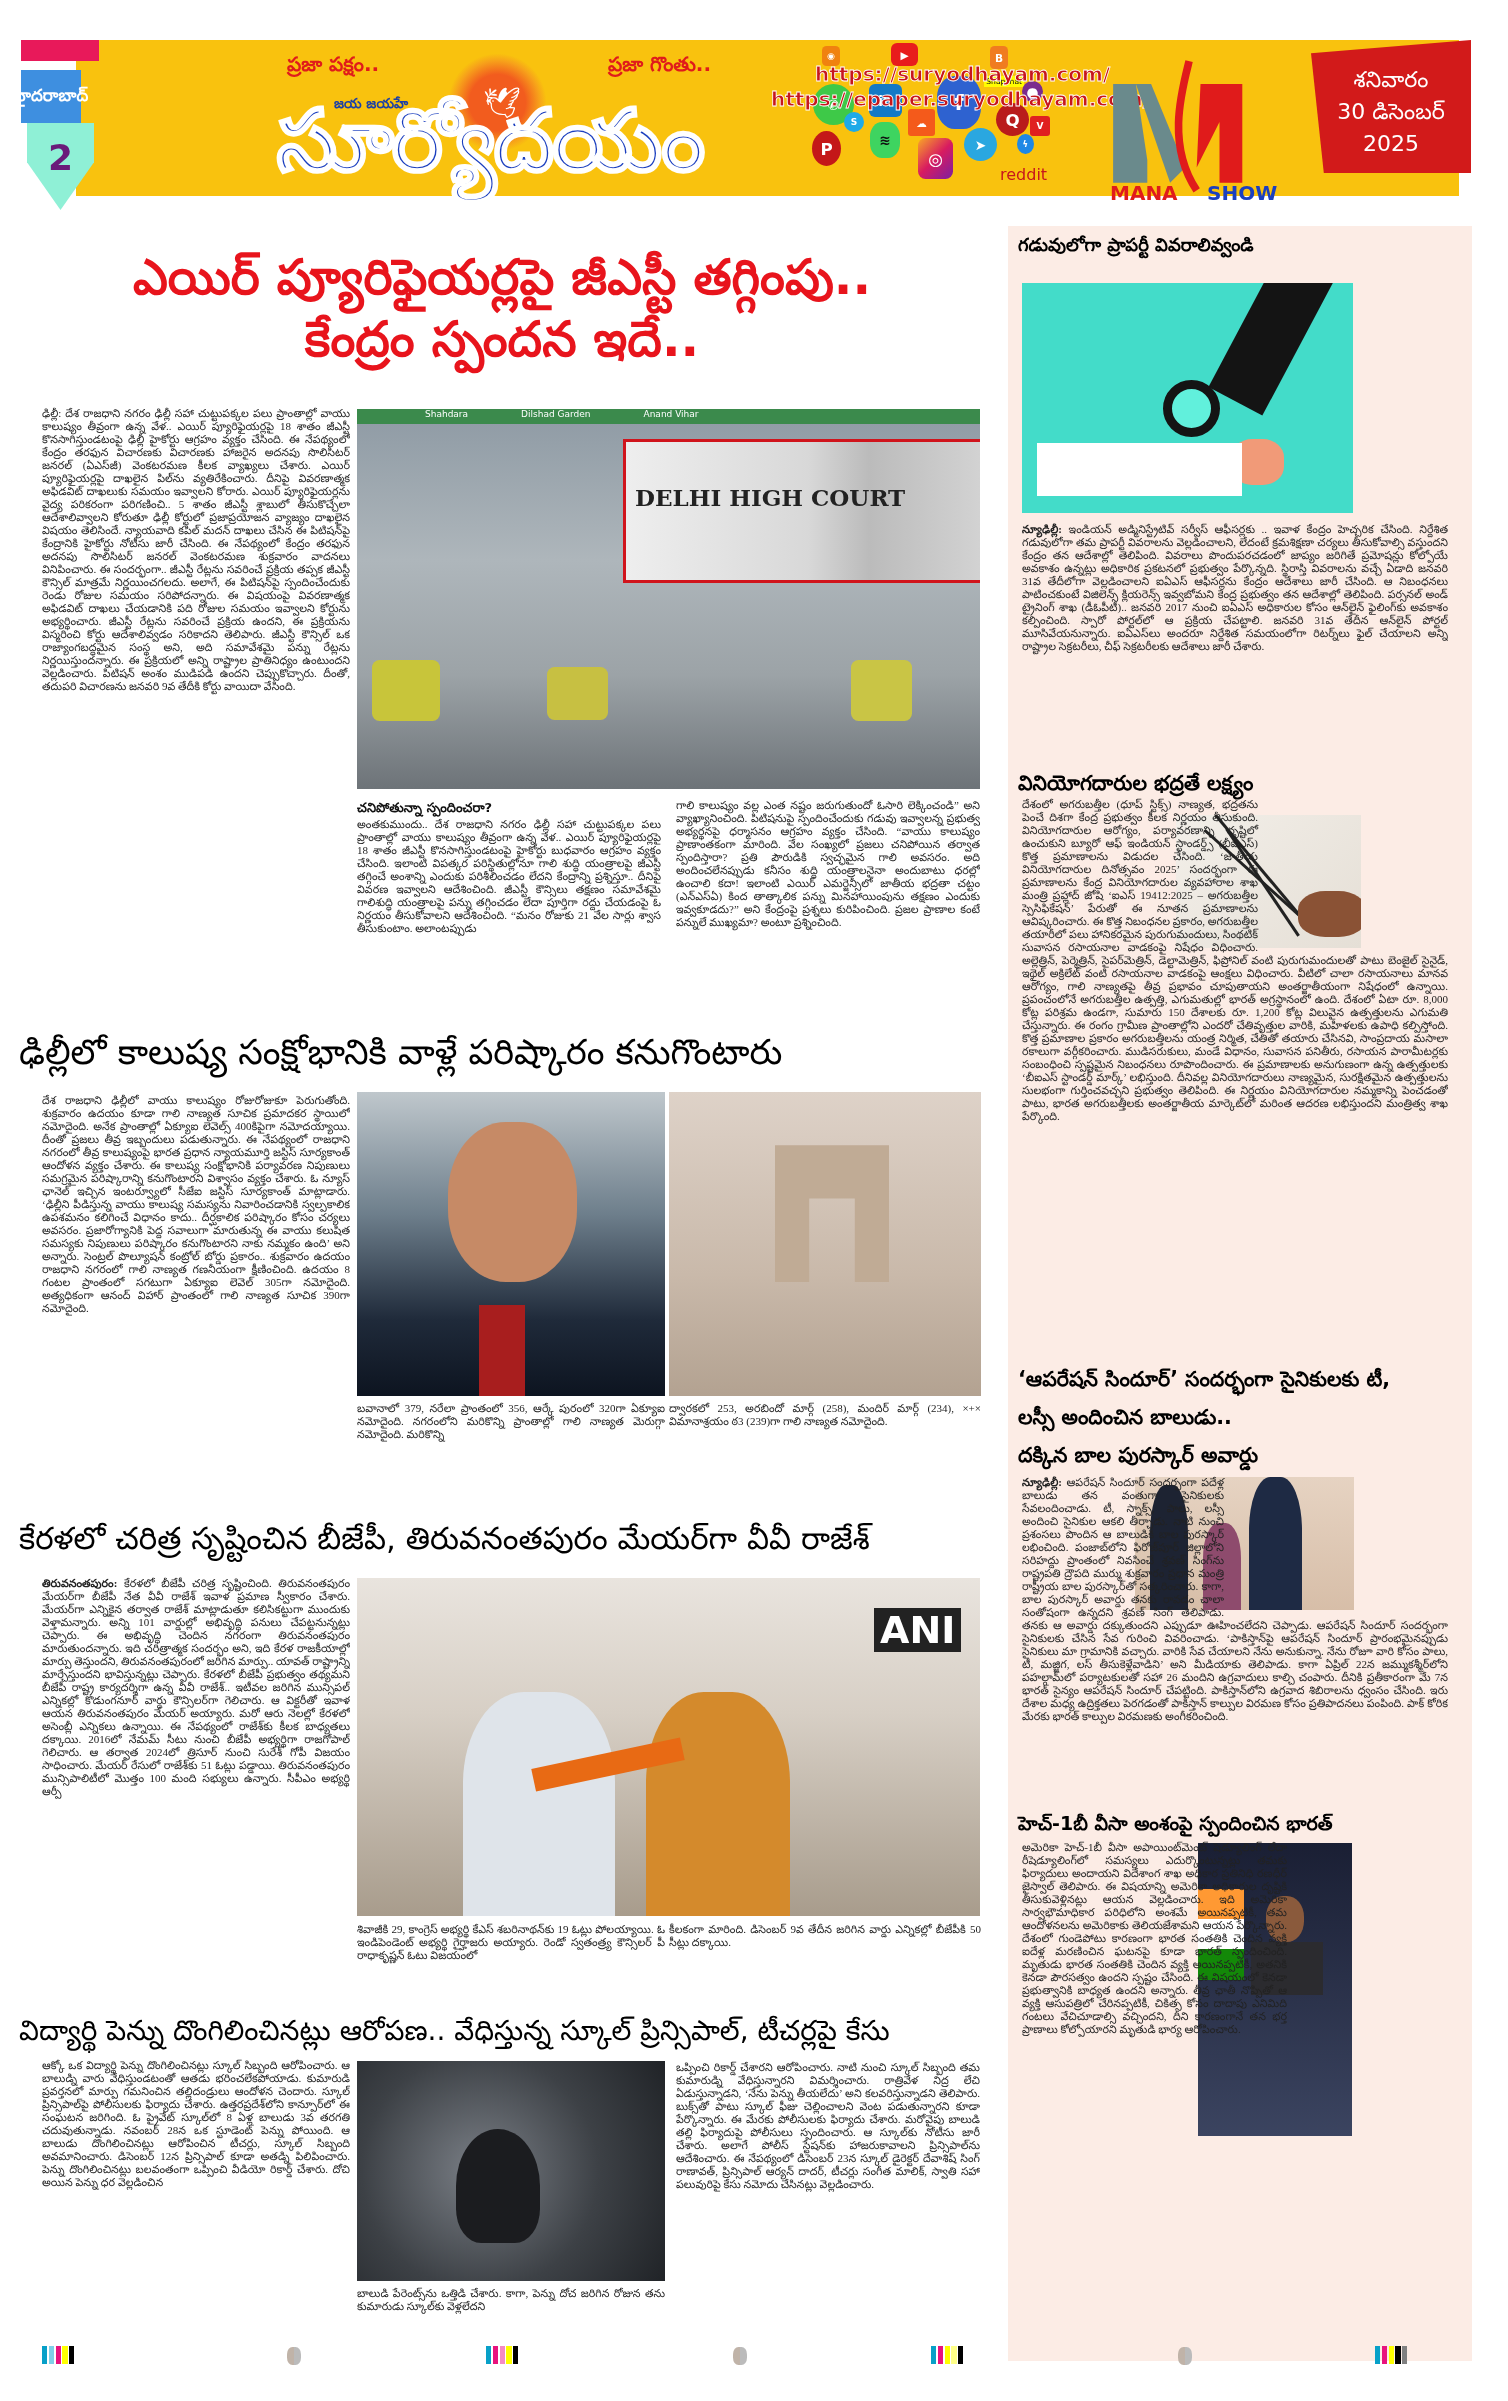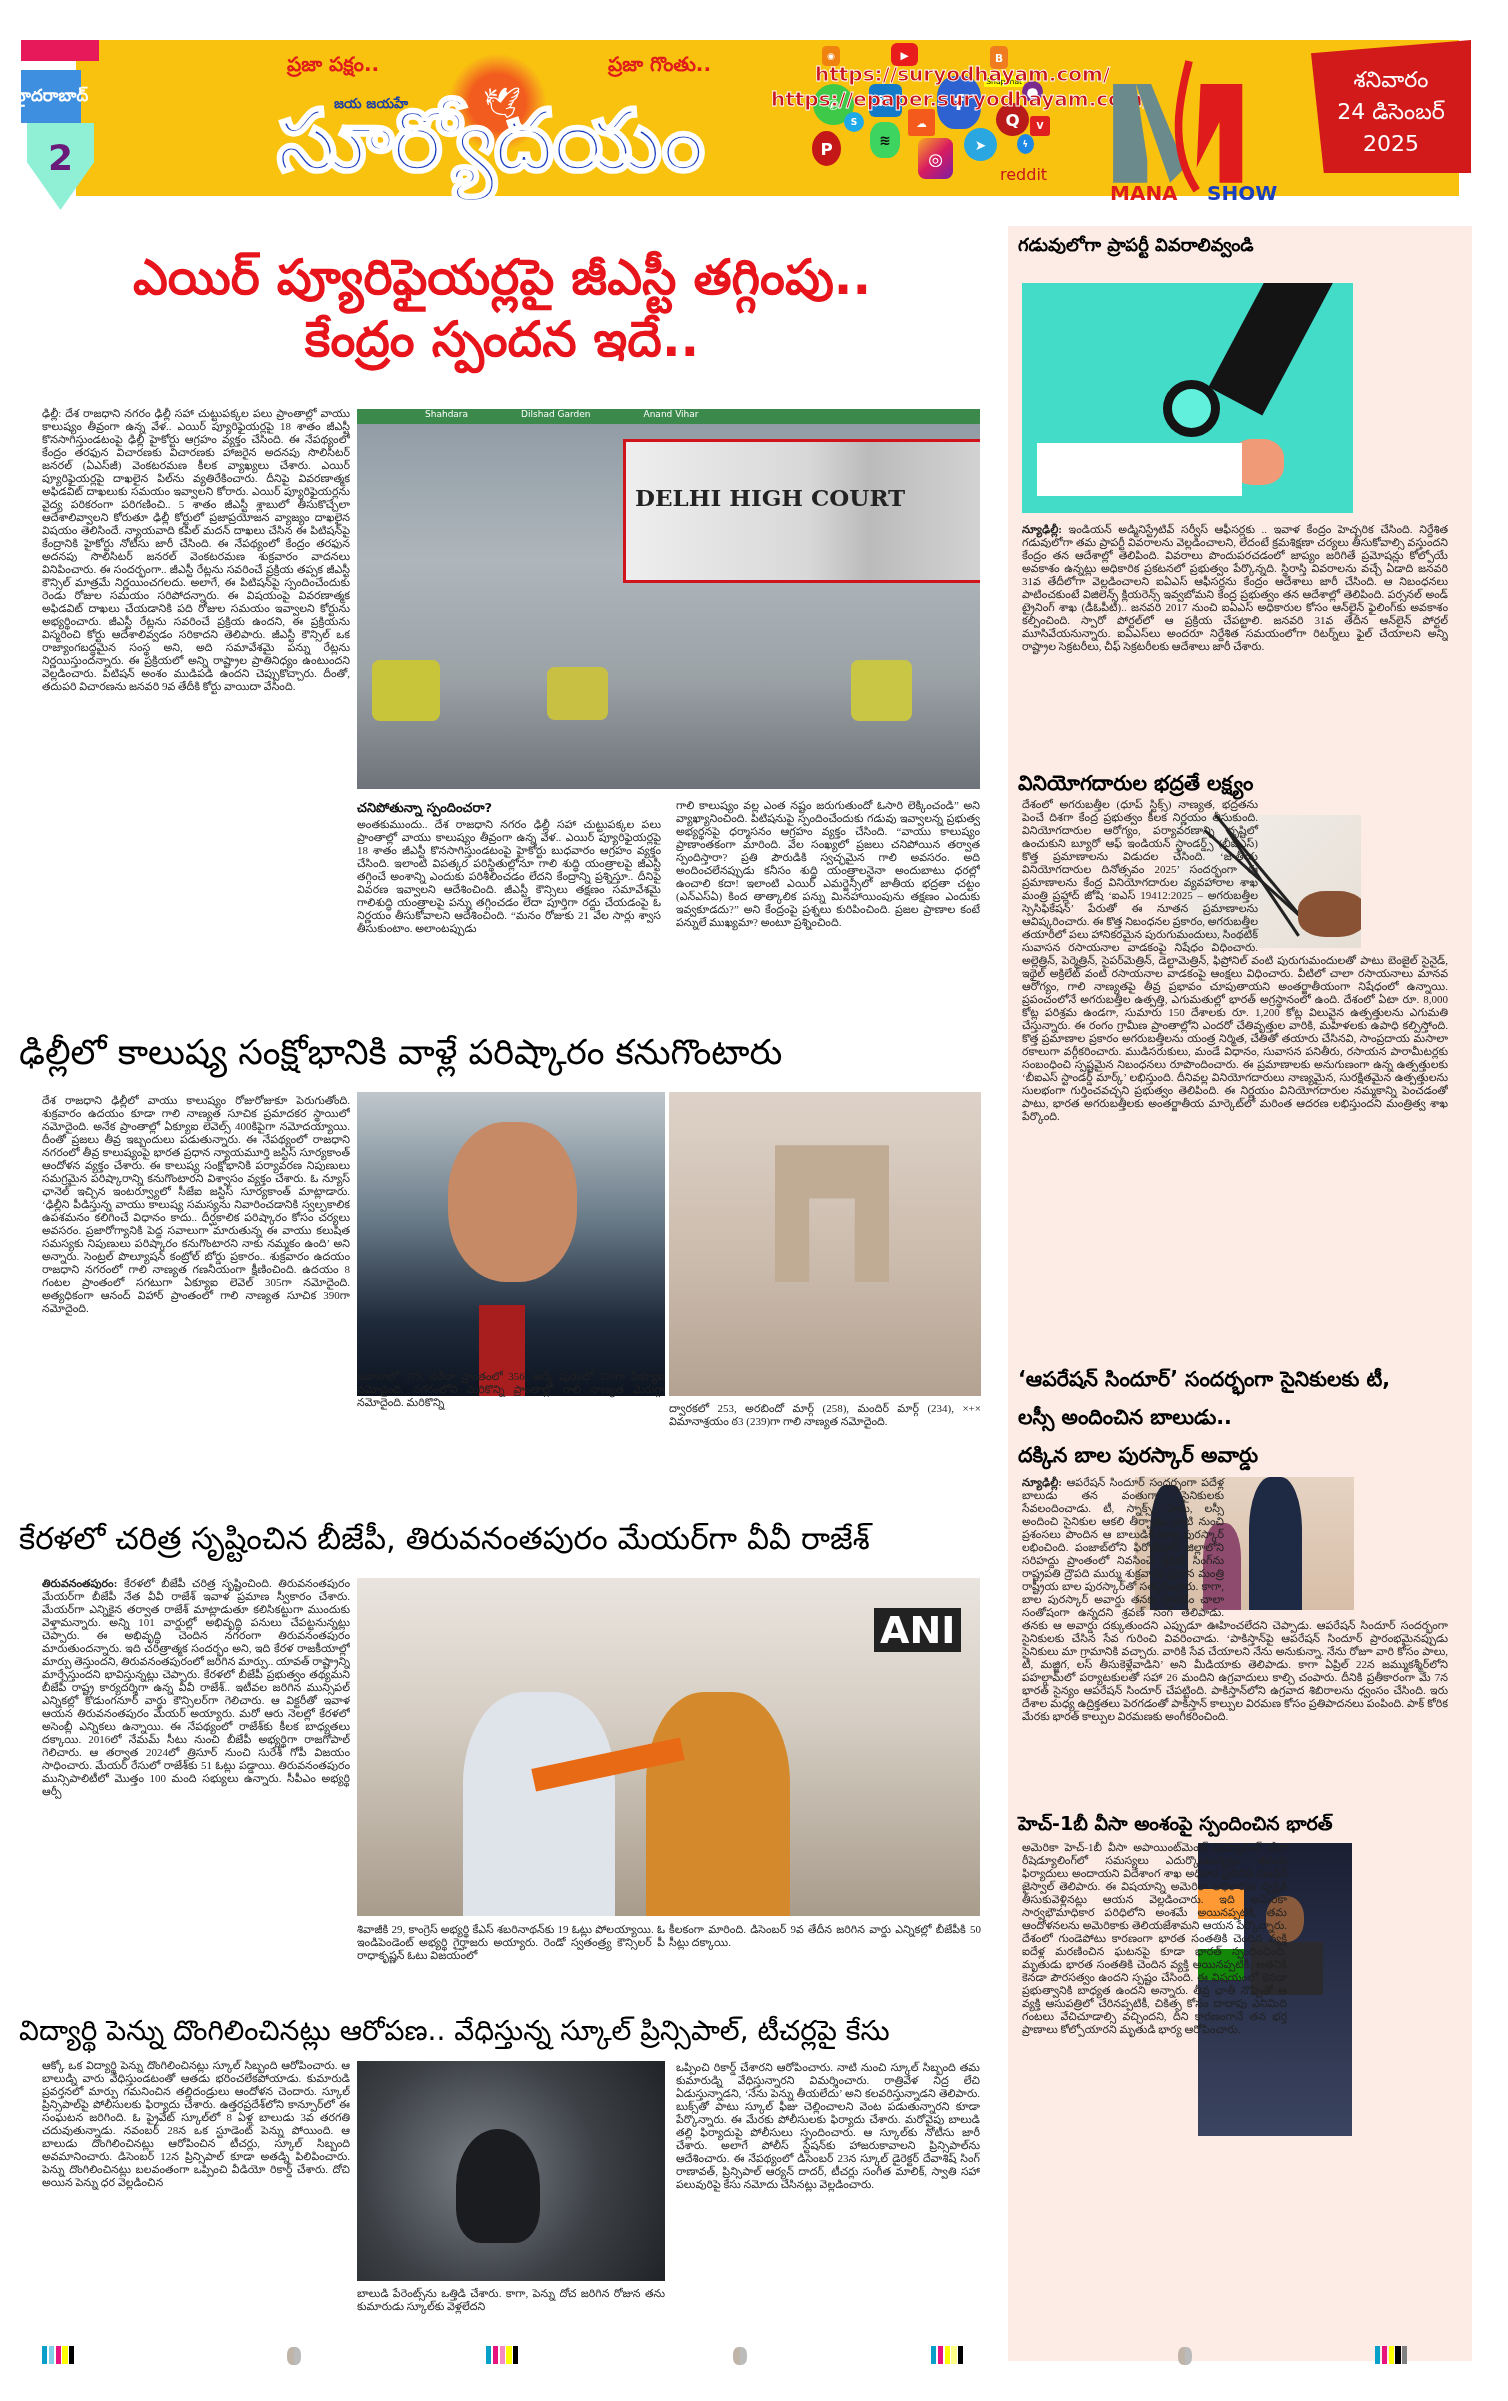--- a/index.html
+++ b/index.html
@@ -73,21 +73,21 @@
   <polygon points="0,50 30,50 45,150 45,180 0,180" fill="#6a8a8c"></polygon>
   <polygon points="30,50 50,50 95,160 75,180" fill="#6a8a8c"></polygon>
   <path d="M100,20 C90,60 70,130 110,190" stroke="#e01b1b" stroke-width="10" fill="none"></path>
   <polygon points="115,50 170,50 170,180 140,180 140,100 110,160" fill="#e01b1b"></polygon>
 </svg>
 <div class="abs" style="left:1110px;top:181px;font-size:20px;font-weight:bold;color:#e01b1b">MANA</div>
 <div class="abs" style="left:1207px;top:181px;font-size:20px;font-weight:bold;color:#1b3fbf">SHOW</div>
 
 <div class="abs datebox">
   <div>శనివారం</div>
-  <div>24 డిసెంబర్</div>
+  <div>30 డిసెంబర్</div>
   <div>2025</div>
 </div>
 
 <div class="abs hl-red" style="left:23px;top:247px;width:958px;font-size:49px;line-height:62px">
   <div>ఎయిర్ ప్యూరిఫైయర్లపై జీఎస్టీ తగ్గింపు..</div>
   <div>కేంద్రం స్పందన ఇదే..</div>
 </div>
 
 <div class="col body-text" style="left:42px;top:407px;width:308px;height:608px;overflow:hidden">ఢిల్లీ: దేశ రాజధాని నగరం ఢిల్లీ సహా చుట్టుపక్కల పలు ప్రాంతాల్లో వాయు కాలుష్యం తీవ్రంగా ఉన్న వేళ.. ఎయిర్ ప్యూరిఫైయర్లపై 18 శాతం జీఎస్టీ కొనసాగిస్తుండటంపై ఢిల్లీ హైకోర్టు ఆగ్రహం వ్యక్తం చేసింది. ఈ నేపథ్యంలో కేంద్రం తరఫున విచారణకు విచారణకు హాజరైన అదనపు సొలిసిటర్ జనరల్ (ఏఎస్‌జీ) వెంకటరమణ కీలక వ్యాఖ్యలు చేశారు. ఎయిర్ ప్యూరిఫైయర్లపై దాఖలైన పిల్‌ను వ్యతిరేకించారు. దీనిపై వివరణాత్మక అఫిడవిట్ దాఖలుకు సమయం ఇవ్వాలని కోరారు. ఎయిర్ ప్యూరిఫైయర్లను వైద్య పరికరంగా పరిగణించి.. 5 శాతం జీఎస్టీ శ్లాబులో తీసుకొచ్చేలా ఆదేశాలివ్వాలని కోరుతూ ఢిల్లీ కోర్టులో ప్రజాప్రయోజన వ్యాజ్యం దాఖలైన విషయం తెలిసిందే. న్యాయవాది కపిల్ మదన్ దాఖలు చేసిన ఈ పిటిషన్‌పై కేంద్రానికి హైకోర్టు నోటీసు జారీ చేసింది. ఈ నేపథ్యంలో కేంద్రం తరఫున అదనపు సొలిసిటర్ జనరల్ వెంకటరమణ శుక్రవారం వాదనలు వినిపించారు. ఈ సందర్భంగా.. జీఎస్టీ రేట్లను సవరించే ప్రక్రియ తప్పక జీఎస్టీ కౌన్సిల్ మాత్రమే నిర్ణయించగలదు. అలాగే, ఈ పిటిషన్‌పై స్పందించేందుకు రెండు రోజుల సమయం సరిపోదన్నారు. ఈ విషయంపై వివరణాత్మక అఫిడవిట్ దాఖలు చేయడానికి పది రోజుల సమయం ఇవ్వాలని కోర్టును అభ్యర్థించారు. జీఎస్టీ రేట్లను సవరించే ప్రక్రియ ఉందని, ఈ ప్రక్రియను విస్మరించి కోర్టు ఆదేశాలివ్వడం సరికాదని తెలిపారు. జీఎస్టీ కౌన్సిల్ ఒక రాజ్యాంగబద్ధమైన సంస్థ అని, అది సమావేశమై పన్ను రేట్లను నిర్ణయిస్తుందన్నారు. ఈ ప్రక్రియలో అన్ని రాష్ట్రాల ప్రాతినిధ్యం ఉంటుందని వెల్లడించారు. పిటిషన్ అంశం ముడిపడి ఉందని చెప్పుకొచ్చారు. దీంతో, తదుపరి విచారణను జనవరి 9వ తేదీకి కోర్టు వాయిదా వేసింది.</div>
 
@@ -115,21 +115,21 @@
 <div class="col body-text" style="left:42px;top:1094px;width:308px;height:410px;overflow:hidden">దేశ రాజధాని ఢిల్లీలో వాయు కాలుష్యం రోజురోజుకూ పెరుగుతోంది. శుక్రవారం ఉదయం కూడా గాలి నాణ్యత సూచిక ప్రమాదకర స్థాయిలో నమోదైంది. అనేక ప్రాంతాల్లో ఏక్యూఐ లెవెల్స్ 400కిపైగా నమోదయ్యాయి. దీంతో ప్రజలు తీవ్ర ఇబ్బందులు పడుతున్నారు. ఈ నేపథ్యంలో రాజధాని నగరంలో తీవ్ర కాలుష్యంపై భారత ప్రధాన న్యాయమూర్తి జస్టిస్ సూర్యకాంత్ ఆందోళన వ్యక్తం చేశారు. ఈ కాలుష్య సంక్షోభానికి పర్యావరణ నిపుణులు సమగ్రమైన పరిష్కారాన్ని కనుగొంటారని విశ్వాసం వ్యక్తం చేశారు. ఓ న్యూస్ ఛానెల్ ఇచ్చిన ఇంటర్వ్యూలో సీజేఐ జస్టిస్ సూర్యకాంత్ మాట్లాడారు. ‘ఢిల్లీని పీడిస్తున్న వాయు కాలుష్య సమస్యను నివారించడానికి స్వల్పకాలిక ఉపశమనం కలిగించే విధానం కాదు.. దీర్ఘకాలిక పరిష్కారం కోసం చర్యలు అవసరం. ప్రజారోగ్యానికి పెద్ద సవాలుగా మారుతున్న ఈ వాయు కలుషిత సమస్యకు నిపుణులు పరిష్కారం కనుగొంటారని నాకు నమ్మకం ఉంది’ అని అన్నారు. సెంట్రల్ పొల్యూషన్ కంట్రోల్ బోర్డు ప్రకారం.. శుక్రవారం ఉదయం రాజధాని నగరంలో గాలి నాణ్యత గణనీయంగా క్షీణించింది. ఉదయం 8 గంటల ప్రాంతంలో సగటుగా ఏక్యూఐ లెవెల్ 305గా నమోదైంది. అత్యధికంగా ఆనంద్ విహార్ ప్రాంతంలో గాలి నాణ్యత సూచిక 390గా నమోదైంది.</div>
 
 <div class="img" style="left:357px;top:1092px;width:308px;height:304px;background:linear-gradient(180deg,#bfc7cc 0%,#6e7f8c 40%,#1f2a3a 75%,#0d1420 100%)">
   <div class="abs" style="left:91px;top:30px;width:129px;height:160px;border-radius:45%;background:#c68a66"></div>
   <div class="abs" style="left:122px;top:213px;width:46px;height:99px;background:#a81e1e"></div>
 </div>
 <div class="img" style="left:669px;top:1092px;width:312px;height:304px;background:linear-gradient(180deg,#ded2c8 0%,#c9b9aa 60%,#b3a291 100%)">
   <div class="abs" style="left:106px;top:38px;width:114px;height:152px;background:#c0ab95;clip-path:polygon(0 10%,100% 10%,100% 100%,70% 100%,70% 45%,30% 45%,30% 100%,0 100%)"></div>
 </div>
 
-<div class="col body-text" style="left:357px;top:1370px;width:308px;height:99px;overflow:hidden">బవానాలో 379, నరేలా ప్రాంతంలో 356, ఆర్కే పురంలో 320గా ఏక్యూఐ నమోదైంది. నగరంలోని మరికొన్ని ప్రాంతాల్లో గాలి నాణ్యత మెరుగ్గా నమోదైంది. మరికొన్ని</div>
+<div class="col body-text" style="left:357px;top:1402px;width:308px;height:99px;overflow:hidden">బవానాలో 379, నరేలా ప్రాంతంలో 356, ఆర్కే పురంలో 320గా ఏక్యూఐ నమోదైంది. నగరంలోని మరికొన్ని ప్రాంతాల్లో గాలి నాణ్యత మెరుగ్గా నమోదైంది. మరికొన్ని</div>
 <div class="col body-text" style="left:669px;top:1402px;width:312px;height:76px;overflow:hidden">ద్వారకలో 253, అరబిందో మార్గ్ (258), మందిర్ మార్గ్ (234), ×+× విమానాశ్రయం ఠ3 (239)గా గాలి నాణ్యత నమోదైంది.</div>
 
 <div class="abs hl-black" style="left:19px;top:1520px;width:977px;font-size:31px;white-space:nowrap;overflow:hidden">కేరళలో చరిత్ర సృష్టించిన బీజేపీ, తిరువనంతపురం మేయర్‌గా వీవీ రాజేశ్</div>
 <div class="col body-text" style="left:42px;top:1577px;width:308px;height:410px;overflow:hidden"><b>తిరువనంతపురం:</b> <span>కేరళలో బీజేపీ చరిత్ర సృష్టించింది. తిరువనంతపురం మేయర్‌గా బీజేపీ నేత వీవీ రాజేశ్ ఇవాళ ప్రమాణ స్వీకారం చేశారు. మేయర్‌గా ఎన్నికైన తర్వాత రాజేశ్ మాట్లాడుతూ కలిసికట్టుగా ముందుకు వెళ్తామన్నారు. అన్ని 101 వార్డుల్లో అభివృద్ధి పనులు చేపట్టనున్నట్లు చెప్పారు. ఈ అభివృద్ధి చెందిన నగరంగా తిరువనంతపురం మారుతుందన్నారు. ఇది చరిత్రాత్మక సందర్భం అని, ఇది కేరళ రాజకీయాల్లో మార్పు తెస్తుందని, తిరువనంతపురంలో జరిగిన మార్పు.. యావత్ రాష్ట్రాన్ని మార్చేస్తుందని భావిస్తున్నట్లు చెప్పారు. కేరళలో బీజేపీ ప్రభుత్వం తథ్యమని బీజేపీ రాష్ట్ర కార్యదర్శిగా ఉన్న వీవీ రాజేశ్.. ఇటీవల జరిగిన మున్సిపల్ ఎన్నికల్లో కొడుంగనూర్ వార్డు కౌన్సిలర్‌గా గెలిచారు. ఆ విక్టరీతో ఇవాళ ఆయన తిరువనంతపురం మేయర్ అయ్యారు. మరో ఆరు నెలల్లో కేరళలో అసెంబ్లీ ఎన్నికలు ఉన్నాయి. ఈ నేపథ్యంలో రాజేశ్‌కు కీలక బాధ్యతలు దక్కాయి. 2016లో నేమమ్ సీటు నుంచి బీజేపీ అభ్యర్థిగా రాజగోపాల్ గెలిచారు. ఆ తర్వాత 2024లో త్రిసూర్ నుంచి సురేశ్ గోపీ విజయం సాధించారు. మేయర్ రేసులో రాజేశ్‌కు 51 ఓట్లు పడ్డాయి. తిరువనంతపురం మున్సిపాలిటీలో మొత్తం 100 మంది సభ్యులు ఉన్నారు. సీపీఎం అభ్యర్థి ఆర్పీ</span></div>
 
 <div class="img" style="left:357px;top:1578px;width:623px;height:338px;background:linear-gradient(180deg,#e9e4de 0%,#d7cfc5 40%,#a89c8c 100%)">
   <div class="abs" style="left:517px;top:30px;font-size:38px;font-weight:bold;color:#fff;background:#222;padding:0 6px">ANI</div>
   <div class="abs" style="left:289px;top:114px;width:144px;height:228px;background:#d48a2c;border-radius:40% 40% 0 0"></div>
   <div class="abs" style="left:106px;top:114px;width:152px;height:228px;background:#dfe4ea;border-radius:40% 40% 0 0"></div>
   <div class="abs" style="left:175px;top:175px;width:152px;height:23px;background:#e86a14;transform:rotate(-12deg)"></div>

